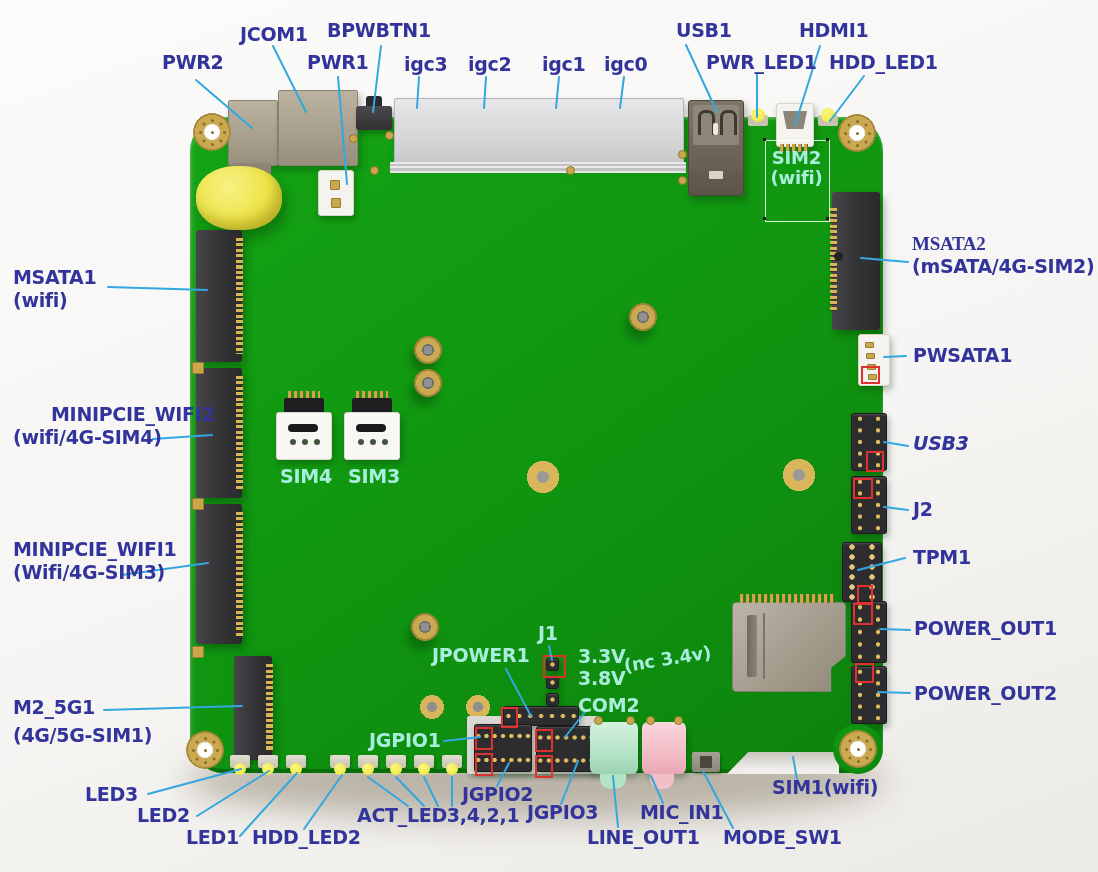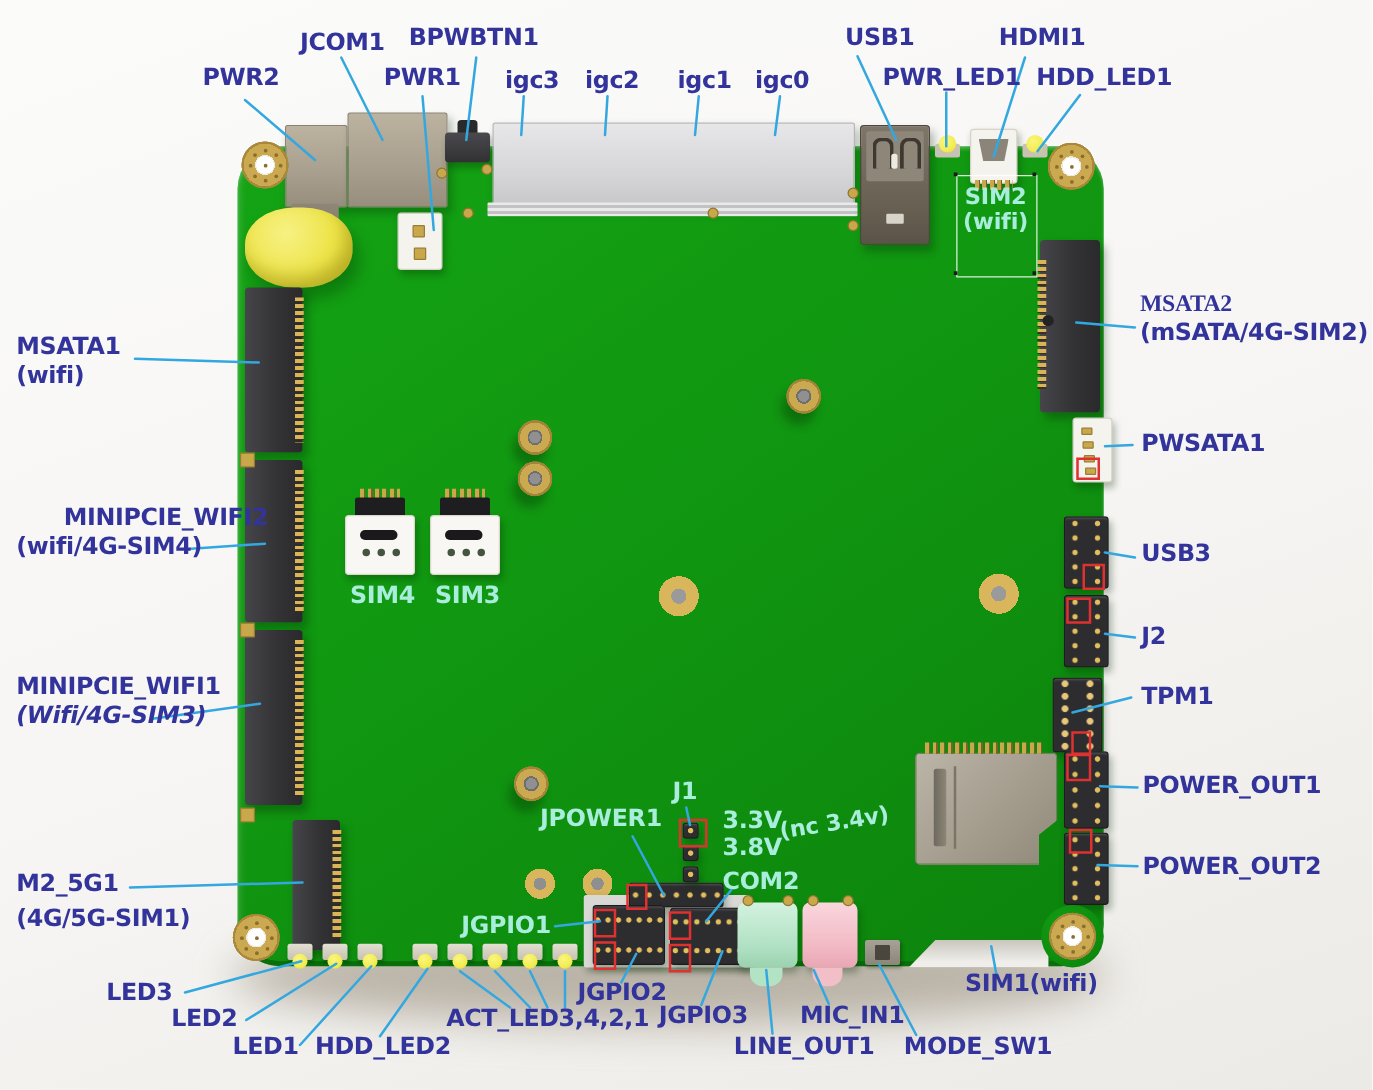--- a/index.html
+++ b/index.html
@@ -339,27 +339,27 @@
   <div class="lbl" style="left:604px;top:55px;text-align:center;">igc0</div>
   <div class="lbl" style="left:676px;top:21px;">USB1</div>
   <div class="lbl" style="left:706px;top:53px;">PWR_LED1</div>
   <div class="lbl" style="left:799px;top:21px;">HDMI1</div>
   <div class="lbl" style="left:829px;top:53px;">HDD_LED1</div>
   <div class="lbl" style="left:13px;top:268px;">MSATA1</div>
   <div class="lbl sub" style="left:13px;top:291px;">(wifi)</div>
   <div class="lbl" style="left:13px;top:405px;margin-left:38px;">MINIPCIE_WIFI2</div>
   <div class="lbl sub" style="left:13px;top:428px;">(wifi/4G-SIM4)</div>
   <div class="lbl" style="left:13px;top:540px;">MINIPCIE_WIFI1</div>
-  <div class="lbl sub" style="left:13px;top:563px;font-style:italic;">(Wifi/4G-SIM3)</div>
+  <div class="lbl sub" style="left:13px;top:563px;">(Wifi/4G-SIM3)</div>
   <div class="lbl" style="left:13px;top:698px;">M2_5G1</div>
   <div class="lbl sub" style="left:13px;top:726px;">(4G/5G-SIM1)</div>
   <div class="lbl" style="left:912px;top:234px;font-family:Liberation Serif, serif;">MSATA2</div>
   <div class="lbl sub" style="left:912px;top:257px;">(mSATA/4G-SIM2)</div>
   <div class="lbl" style="left:913px;top:346px;">PWSATA1</div>
-  <div class="lbl" style="left:913px;top:434px;">USB3</div>
+  <div class="lbl" style="left:913px;top:434px;font-style:italic;">USB3</div>
   <div class="lbl" style="left:913px;top:500px;">J2</div>
   <div class="lbl" style="left:913px;top:548px;">TPM1</div>
   <div class="lbl" style="left:914px;top:619px;">POWER_OUT1</div>
   <div class="lbl" style="left:914px;top:684px;">POWER_OUT2</div>
   <div class="lbl" style="left:772px;top:778px;">SIM1(wifi)</div>
   <div class="lbl" style="left:85px;top:785px;">LED3</div>
   <div class="lbl" style="left:137px;top:806px;">LED2</div>
   <div class="lbl" style="left:186px;top:828px;">LED1</div>
   <div class="lbl" style="left:252px;top:828px;">HDD_LED2</div>
   <div class="lbl" style="left:357px;top:806px;">ACT_LED3,4,2,1</div>

